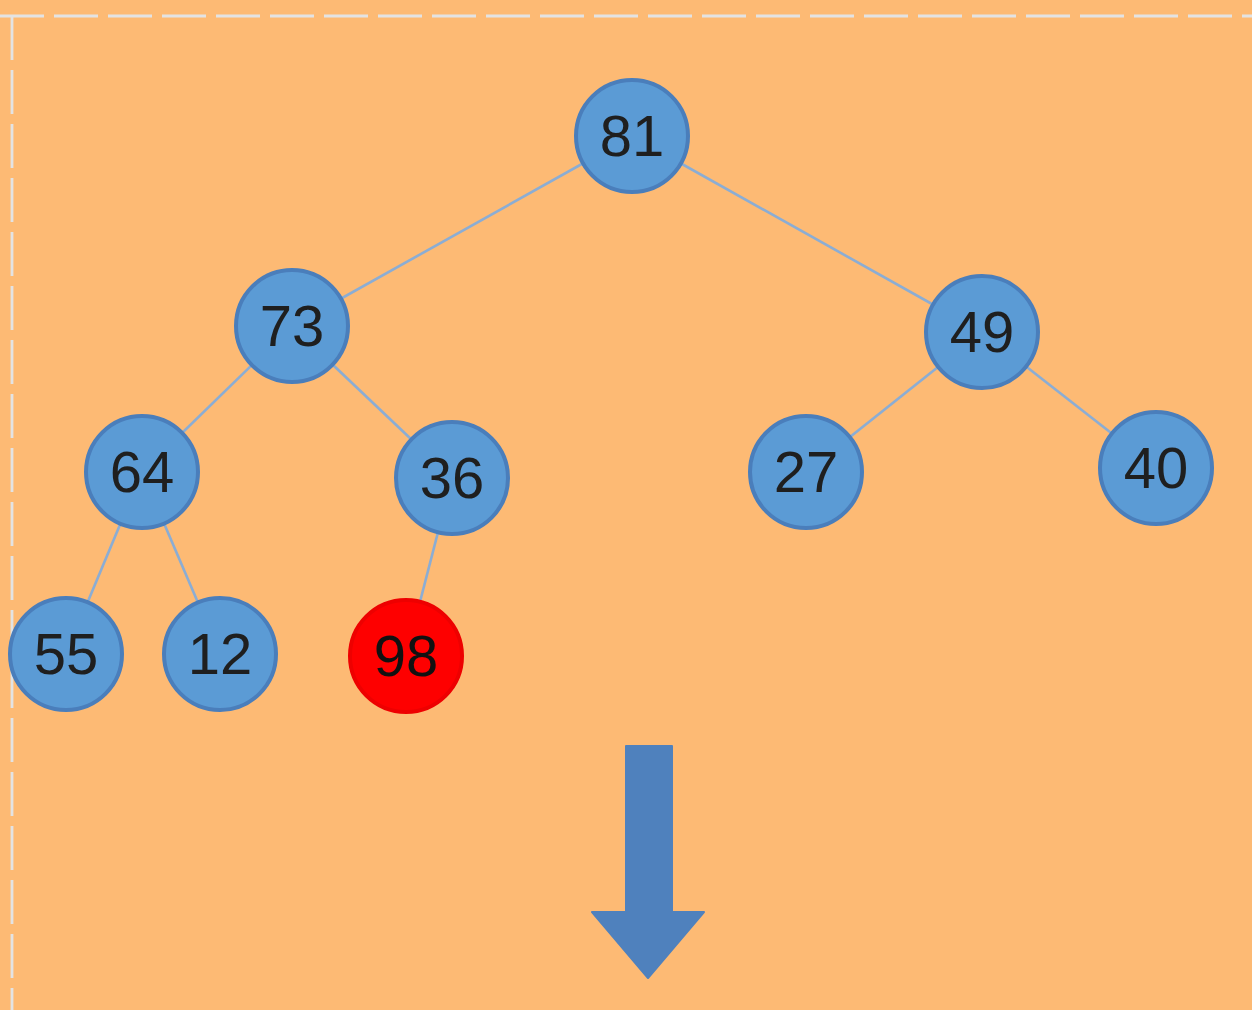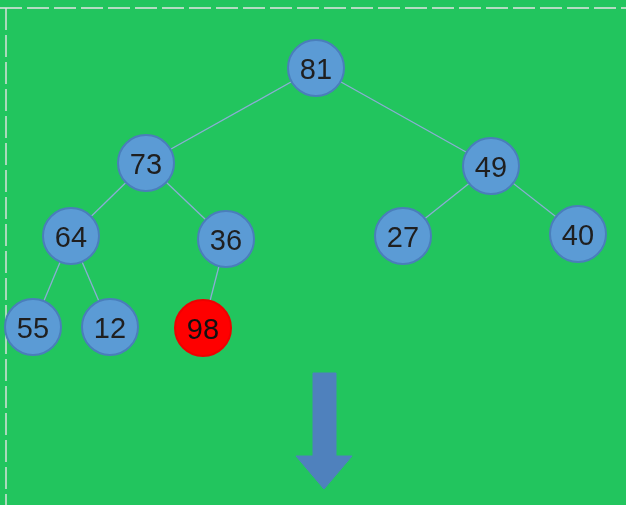--- a/index.html
+++ b/index.html
@@ -5,21 +5,21 @@
   html, body {
     margin: 0;
     padding: 0;
     background: #ffffff;
     font-family: "Liberation Sans", sans-serif;
   }
   .canvas {
     position: relative;
     width: 626px;
     height: 505px;
-    background: #22c55e;
+    background: #fdba74;
     overflow: hidden;
   }
   .canvas svg {
     position: absolute;
     left: 0;
     top: 0;
     display: block;
   }
   .tree-node-label {
     font-family: "Liberation Sans", sans-serif;

